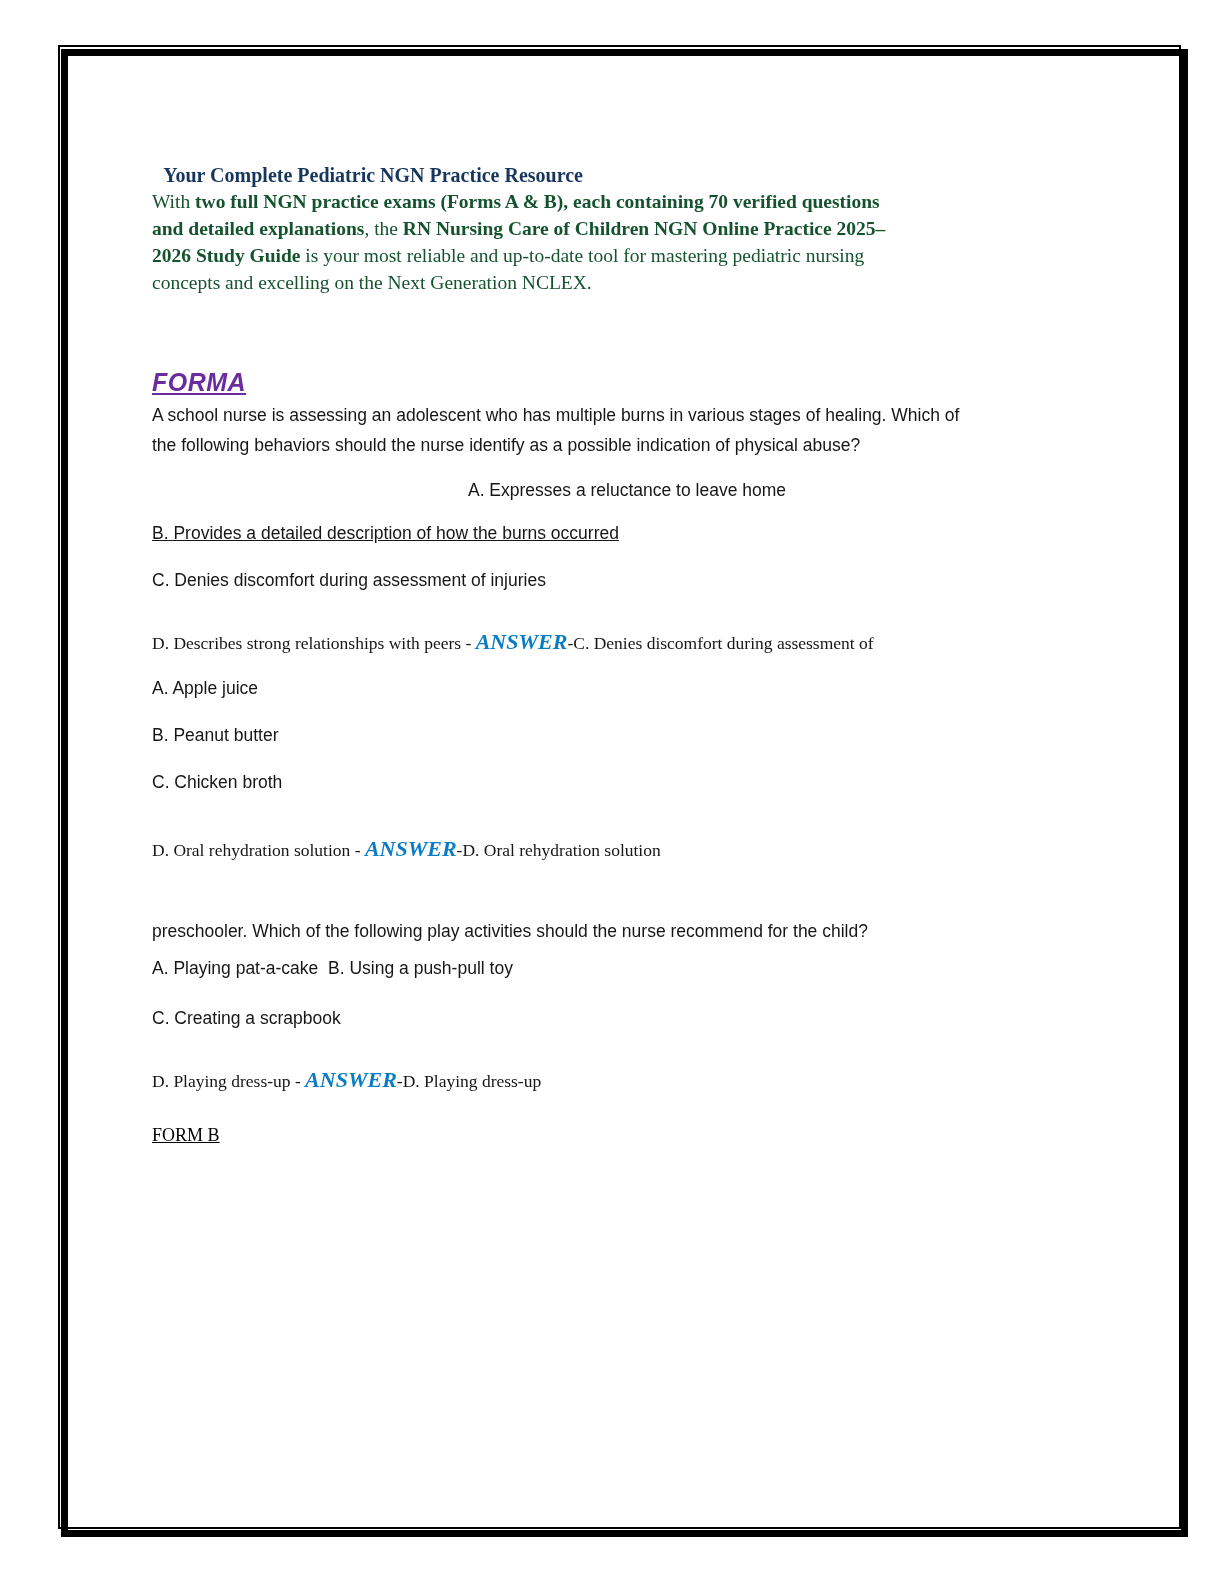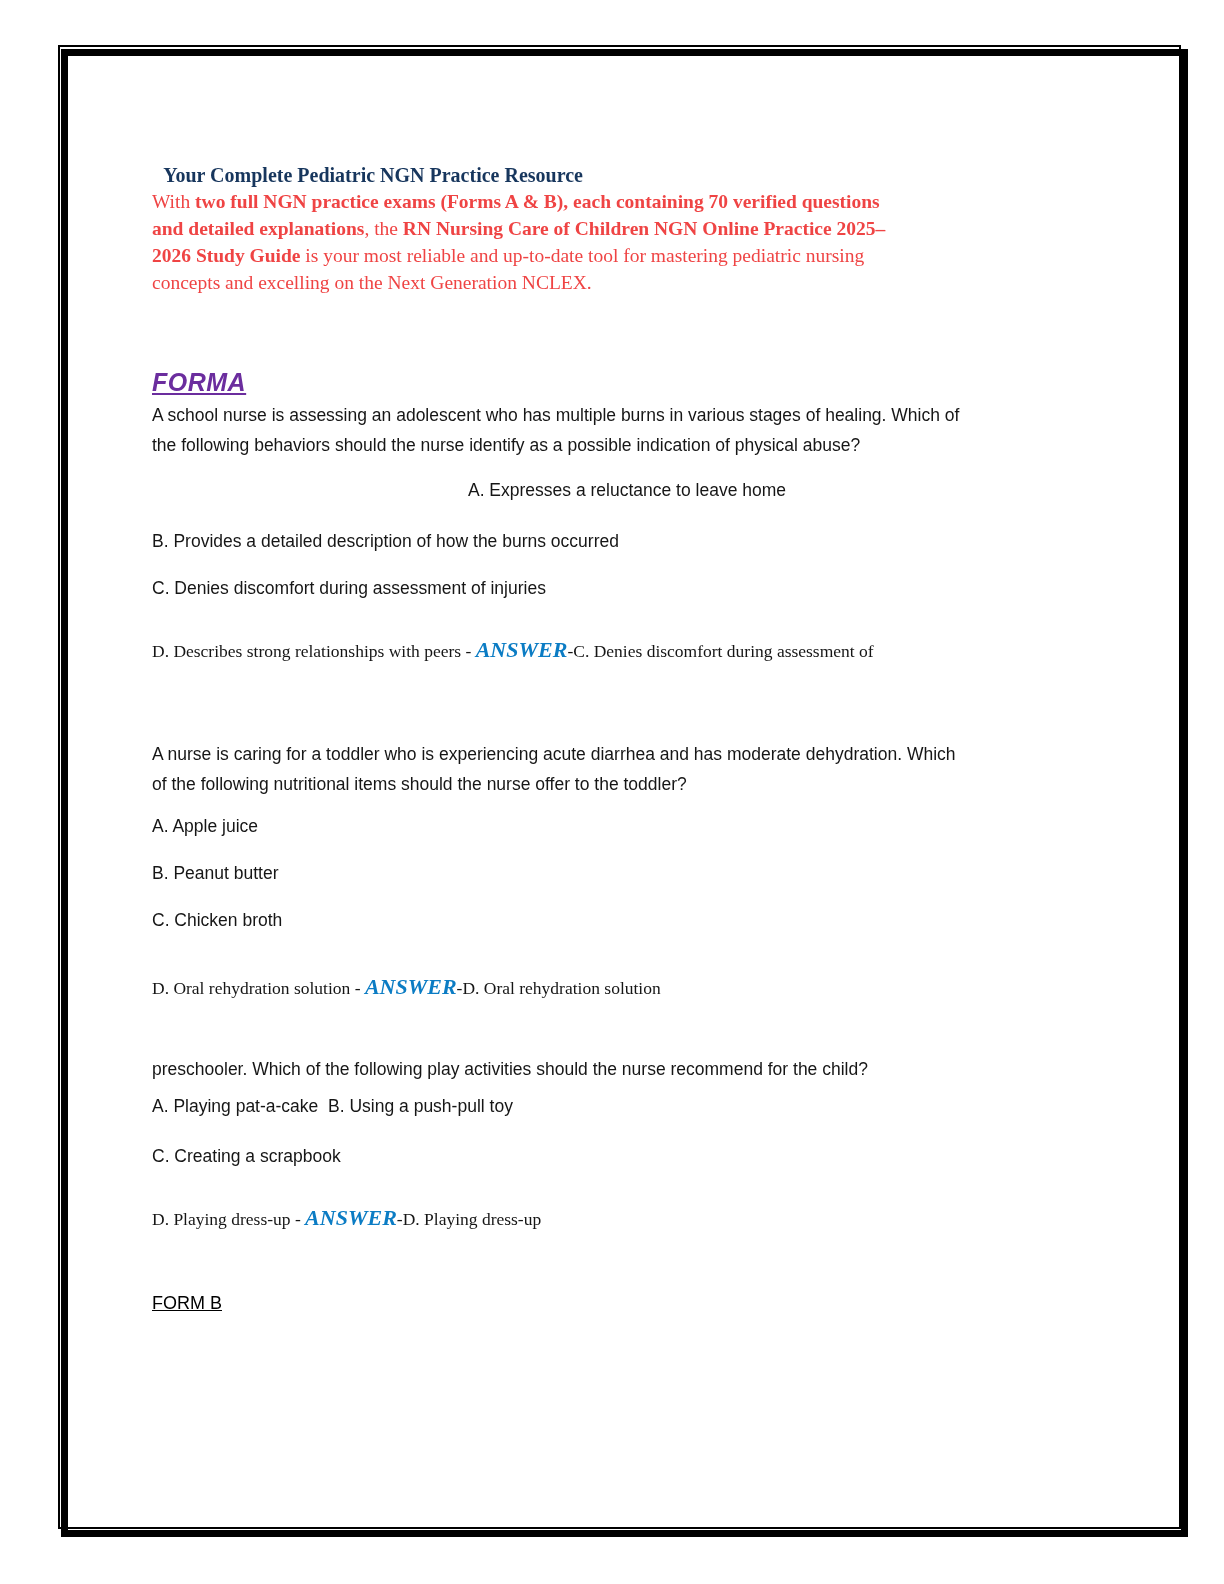--- a/index.html
+++ b/index.html
@@ -32,21 +32,21 @@
 
   
   .title {
     font-family: "Liberation Serif", serif;
     font-weight: 700;
     font-size: 20px; line-height: 26px;
     color: #17365D;
     padding-left: 7px;
     white-space: pre;
   }
-  .intro { font-family: "Liberation Serif", serif; font-size: 19.5px; line-height: 27px; color: #ef4444; }
+  .intro { font-family: "Liberation Serif", serif; font-size: 19.5px; line-height: 27px; color: #14532d; }
   .intro .ln { display: block; white-space: pre; }
   .intro .b { font-weight: 700; }
 
   
   .forma {
     margin-top: 70px;
     font-size: 25px; line-height: 32px;
     font-weight: 700; font-style: italic;
     text-decoration: underline;
     color: #6B2D9E;
@@ -63,29 +63,30 @@
   .stem3 .qline2 { margin-top: 17px; }
   .opt { line-height: 25px; }
   .ansline { line-height: 36px; font-family: Liberation Serif, serif; }
   .wrapline { padding-left: 25px; margin-top: 0; }
   .answer {
     font-size: 22px; font-weight: 700; font-style: italic;
     color: #0B7CC4;
   }
   .mt12 { margin-top: 12px; } .mt15 { margin-top: 15px; }
   .mt18 { margin-top: 18px; text-align: center; } .mt22 { margin-top: 22px; }
-  .mt25 { margin-top: 25px; } .mt27 { margin-top: 26px; }
+  .mt25 { margin-top: 25px; } .mt27 { margin-top: 18px; text-decoration: underline; }
   .mt31 { margin-top: 31px; } .mt36 { margin-top: 36px; }
 
   .formb {
-    margin-top: 54px;
+    margin-top: 24px;
     font-size: 18px; line-height: 25px;
     color: #000;
     text-decoration: underline;
     white-space: pre;
+    font-family: Liberation Serif, serif;
   }
 </style>
 </head>
 <body>
 
 <div class="page">
   <div class="border-thin"></div>
   <div class="border-thick"></div>
 
   <div class="content">
@@ -103,24 +104,20 @@
 
     <div class="stem">
       <div class="qline">A school nurse is assessing an adolescent who has multiple burns in various stages of healing. Which of</div>
       <div class="qline">the following behaviors should the nurse identify as a possible indication of physical abuse?</div>
     </div>
     <div class="opt mt18">A. Expresses a reluctance to leave home</div>
     <div class="opt mt27">B. Provides a detailed description of how the burns occurred</div>
     <div class="opt mt22">C. Denies discomfort during assessment of injuries</div>
     <div class="opt ansline mt31"><span>D. Describes strong relationships with peers - </span><span class="answer">ANSWER</span><span>-C. Denies discomfort during assessment of</span></div>
 
-    <div class="stem stem2">
-      <div class="qline">A nurse is caring for a toddler who is experiencing acute diarrhea and has moderate dehydration. Which</div>
-      <div class="qline">of the following nutritional items should the nurse offer to the toddler?</div>
-    </div>
     <div class="opt mt15">A. Apple juice</div>
     <div class="opt mt22">B. Peanut butter</div>
     <div class="opt mt22">C. Chicken broth</div>
     <div class="opt ansline mt36"><span>D. Oral rehydration solution - </span><span class="answer">ANSWER</span><span>-D. Oral rehydration solution</span></div>
 
     <div class="stem3">
       <div class="qline qline2">preschooler. Which of the following play activities should the nurse recommend for the child?</div>
     </div>
     <div class="opt mt12">A. Playing pat-a-cake  B. Using a push-pull toy</div>
     <div class="opt mt25">C. Creating a scrapbook</div>

